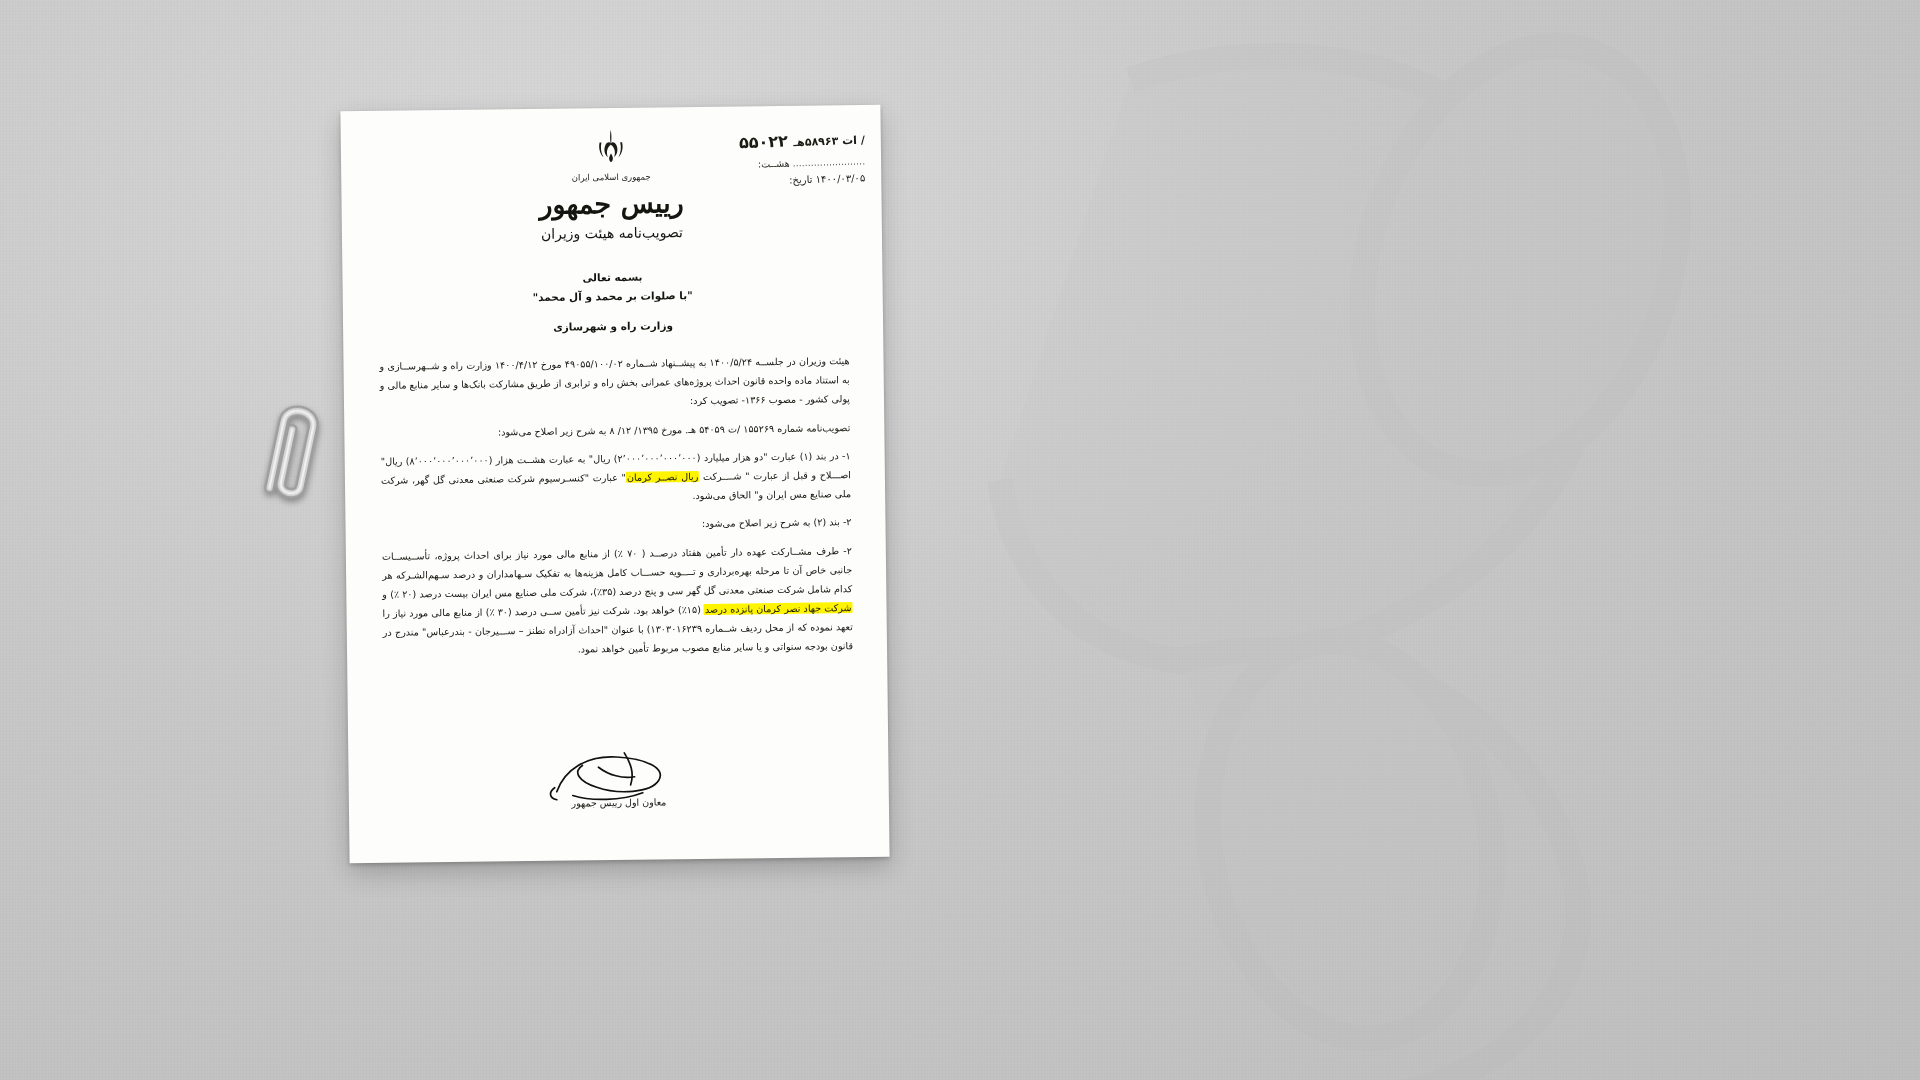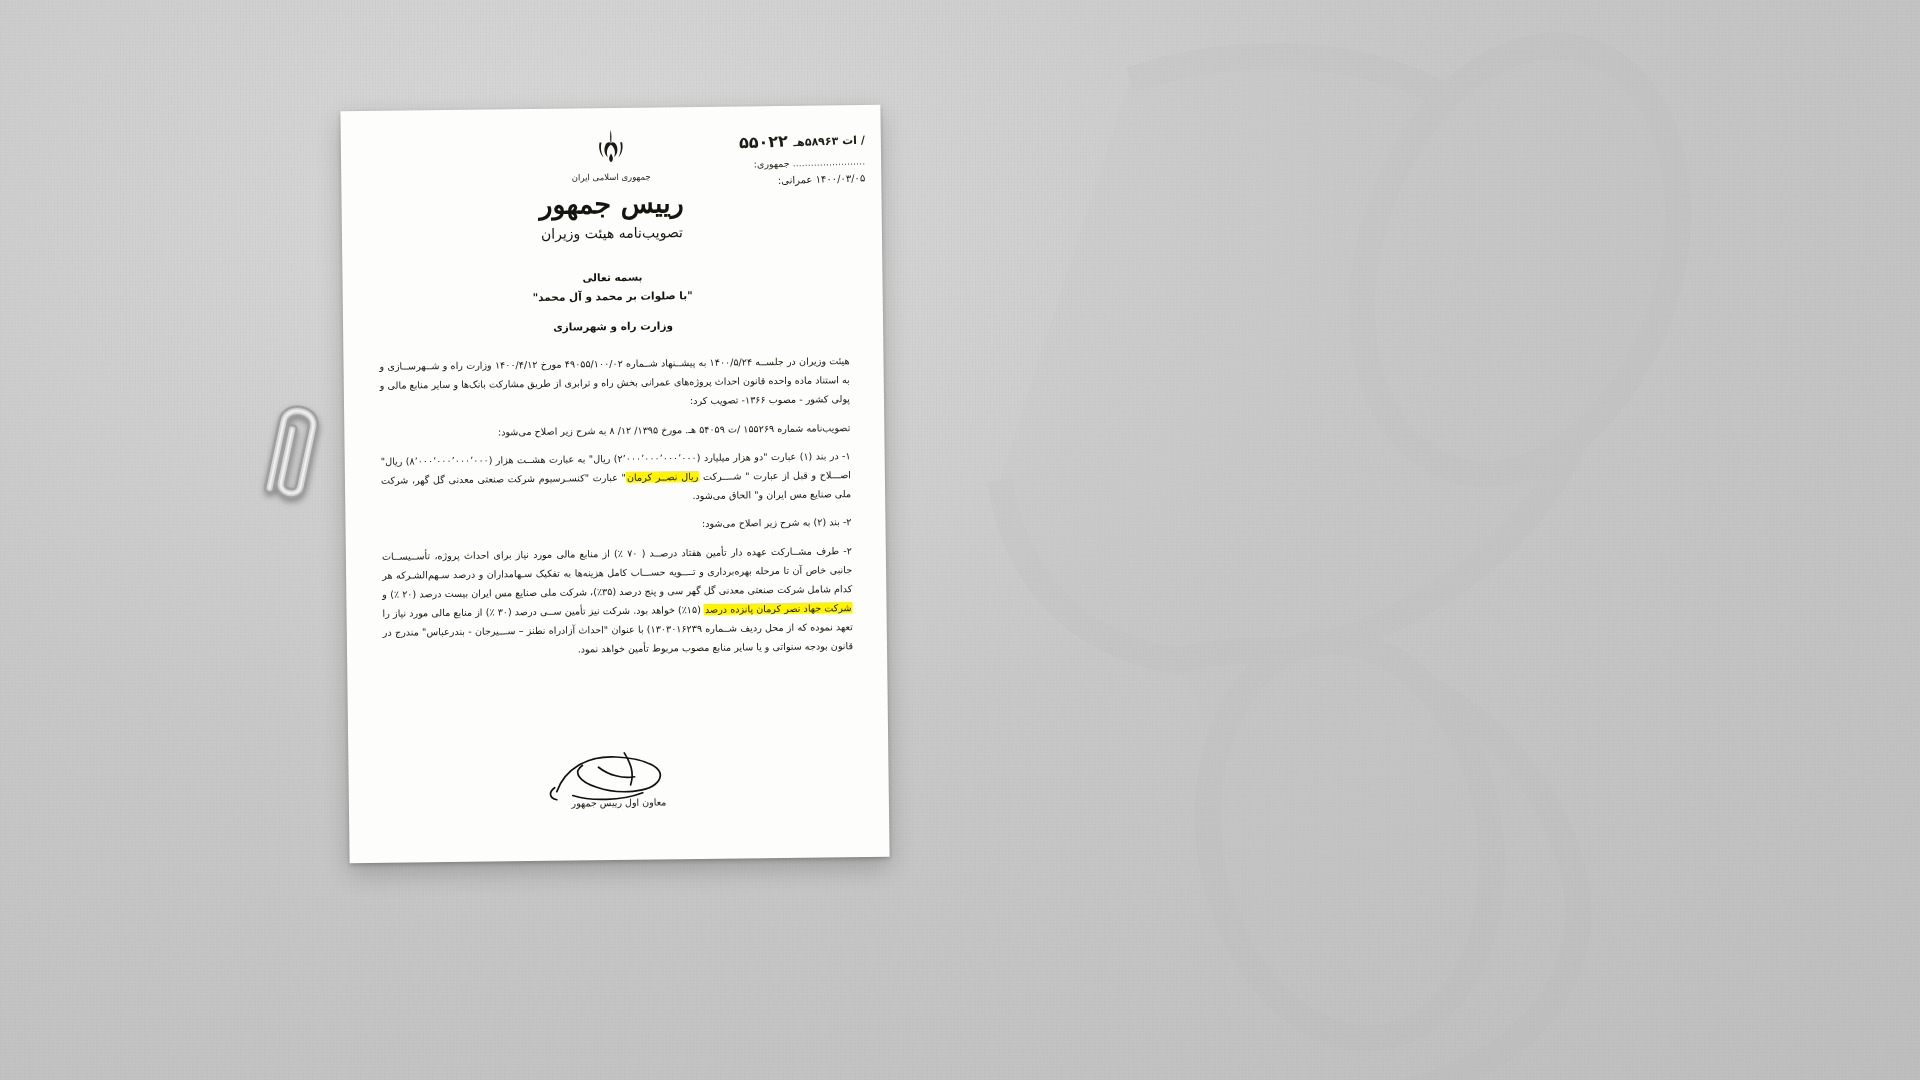--- a/index.html
+++ b/index.html
@@ -234,25 +234,25 @@
     <div id="paper">
       <div id="paper-inner" class="doc-text">
 
         <div class="stamp-block">
           <div class="stamp-number">
             <span class="small">/ ات ۵۸۹۶۳هـ</span>
             <span>۵۵۰۲۲</span>
           </div>
           <div class="stamp-line">
             <span class="dots">........................</span>
-            <span>جمهوری:</span>
+            <span>هشــت:</span>
           </div>
           <div class="stamp-date">
             <span>۱۴۰۰/۰۳/۰۵</span>
-            <span>عمرانی:</span>
+            <span>تاریخ:</span>
           </div>
         </div>
 
         <div class="emblem-area">
           <svg class="emblem" viewBox="0 0 64 64">
             <g fill="#1b1b14">
               <path d="M32 6 C33.4 14 33.4 22 32 30 C30.6 22 30.6 14 32 6 Z"></path>
               <path d="M32 30 C26 34 24 42 27 50 C22 46 20 38 23 31 C25 26 29 25 32 27 Z"></path>
               <path d="M32 30 C38 34 40 42 37 50 C42 46 44 38 41 31 C39 26 35 25 32 27 Z"></path>
               <path d="M14 26 C12 34 14 44 20 50 C16 42 15 34 17 26 Z"></path>

